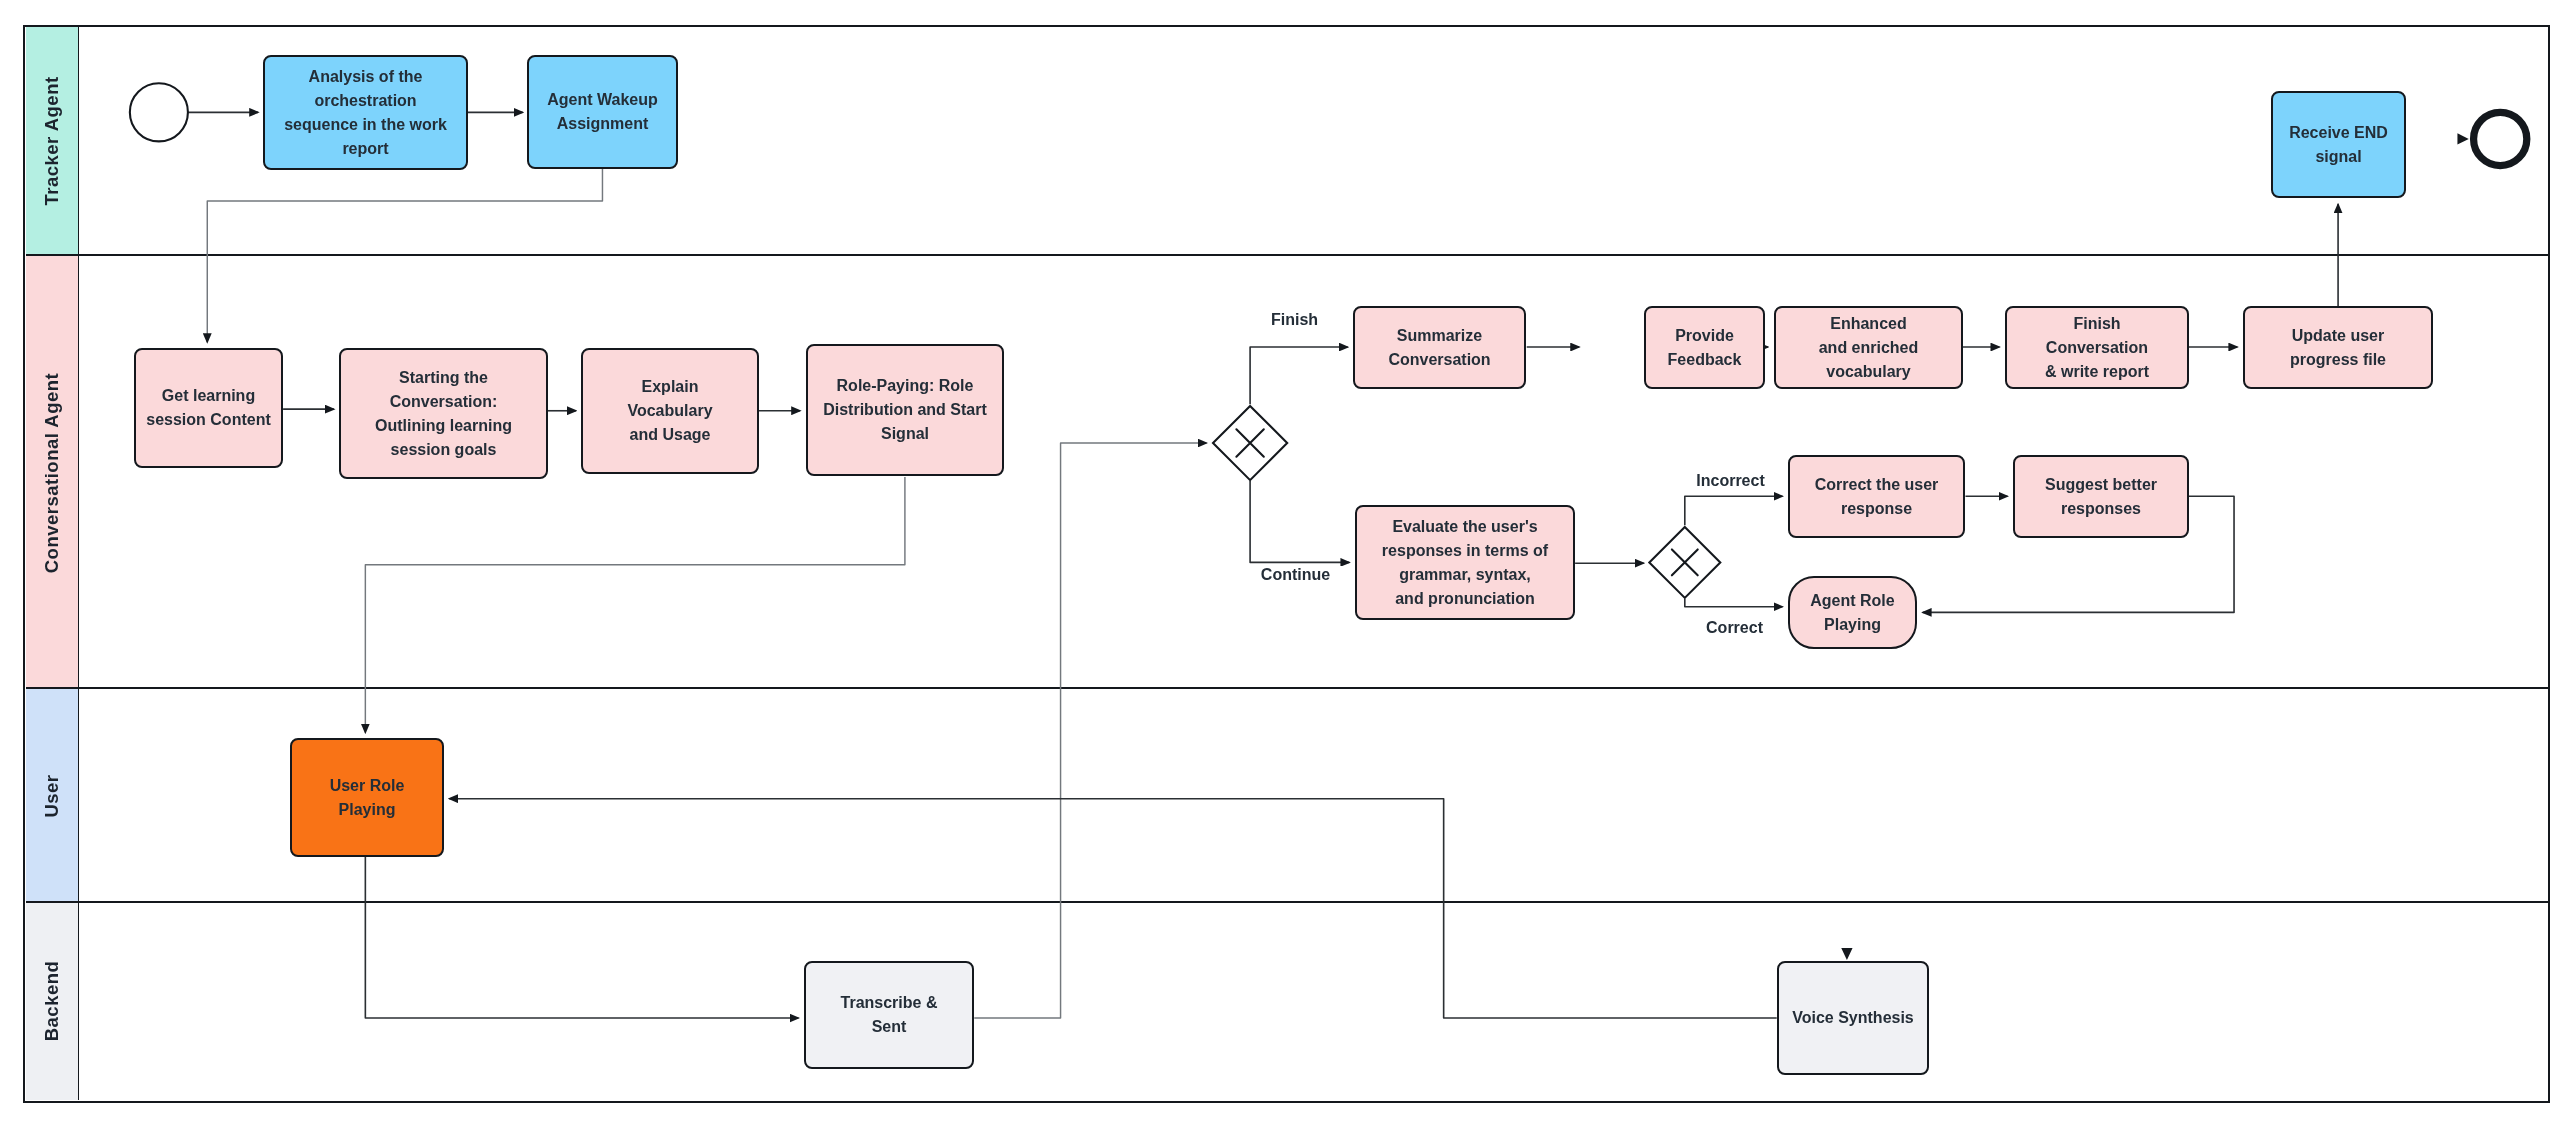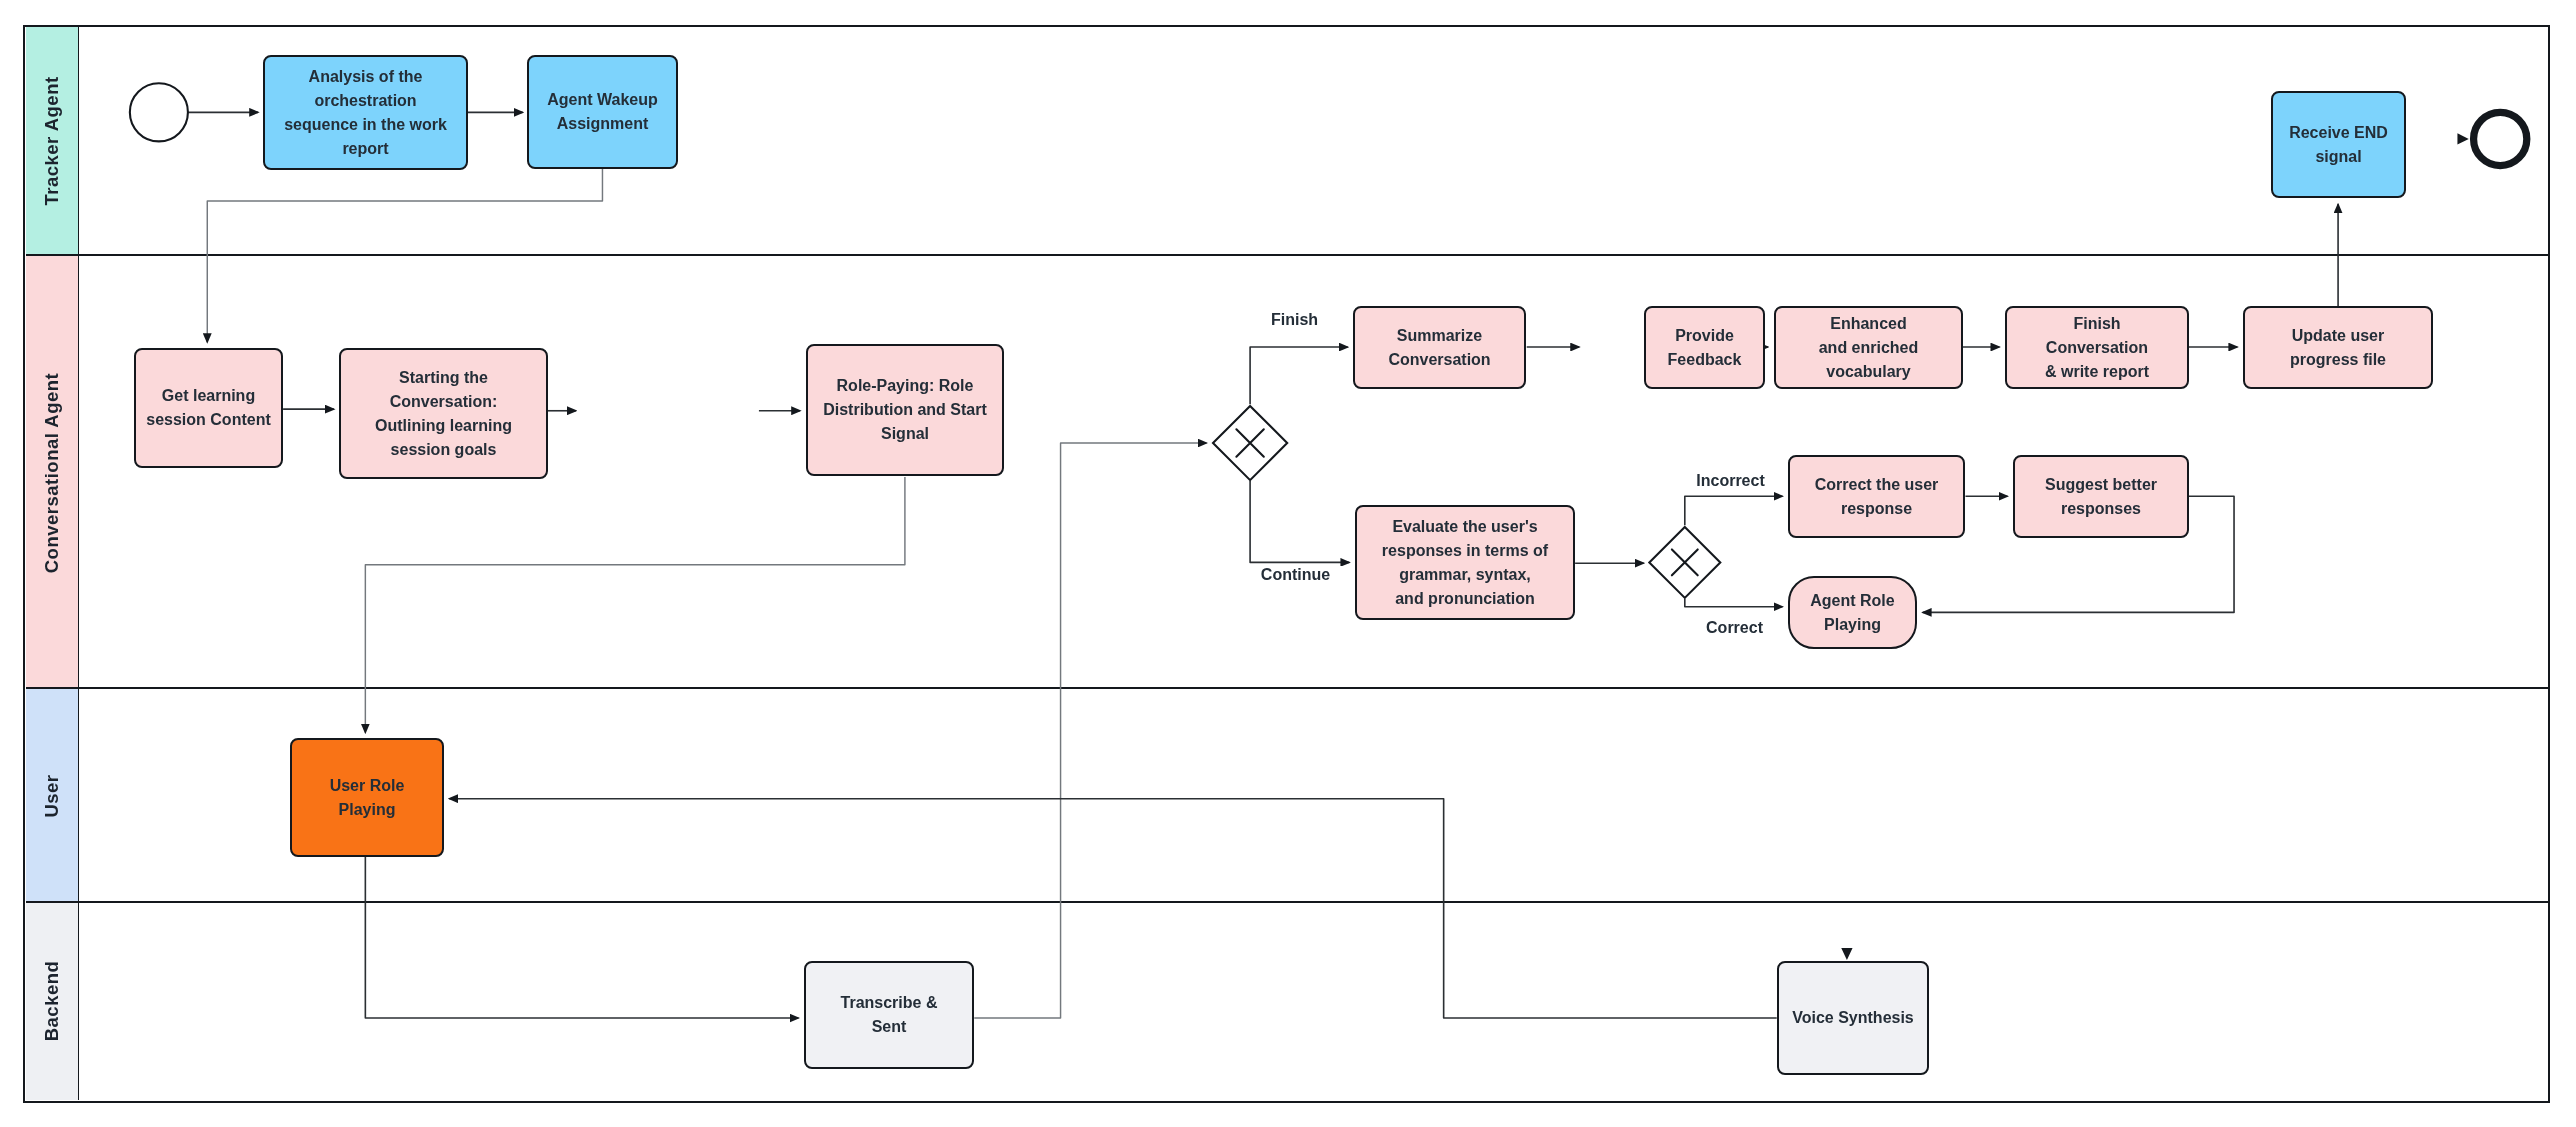--- a/index.html
+++ b/index.html
@@ -171,20 +171,25 @@
   <div class="node pink n-getlearning">
     <span class="node-label">Get learning
 session Content</span>
   </div>
   <div class="node pink n-starting">
     <span class="node-label">Starting the
 Conversation:
 Outlining learning
 session goals</span>
   </div>
+  <div class="node pink n-explain">
+    <span class="node-label">Explain
+Vocabulary
+and Usage</span>
+  </div>
   <div class="node pink n-roleplaying">
     <span class="node-label">Role-Paying: Role
 Distribution and Start
 Signal</span>
   </div>
   <div class="node pink n-summarize">
     <span class="node-label">Summarize
 Conversation</span>
   </div>
   <div class="node pink n-provide">

